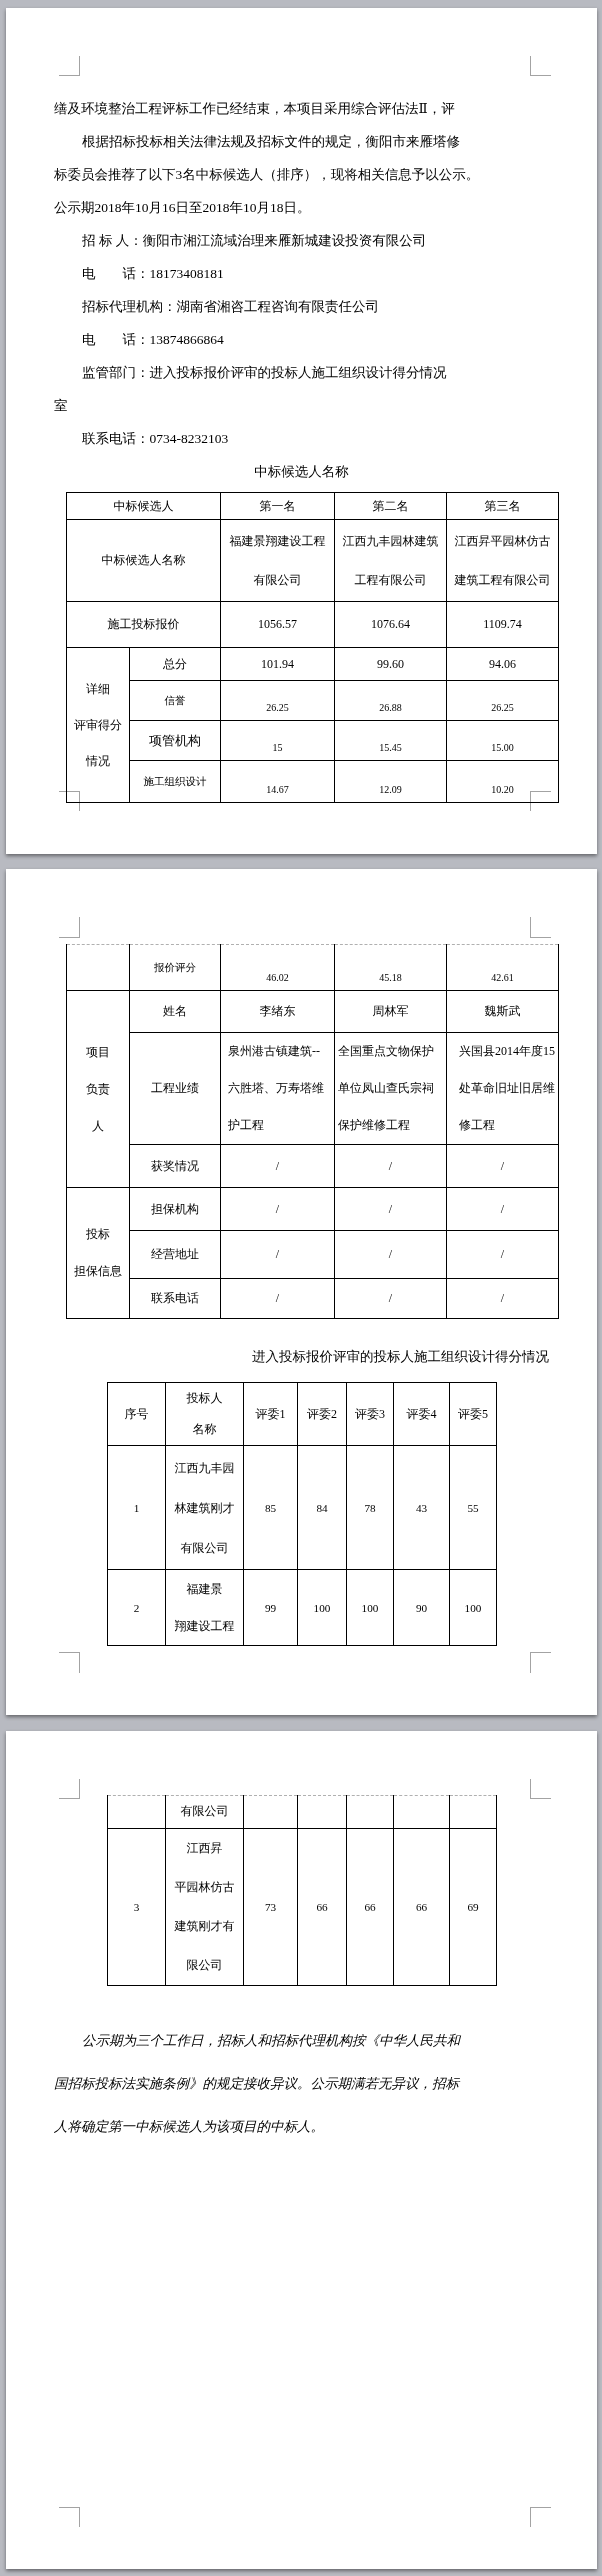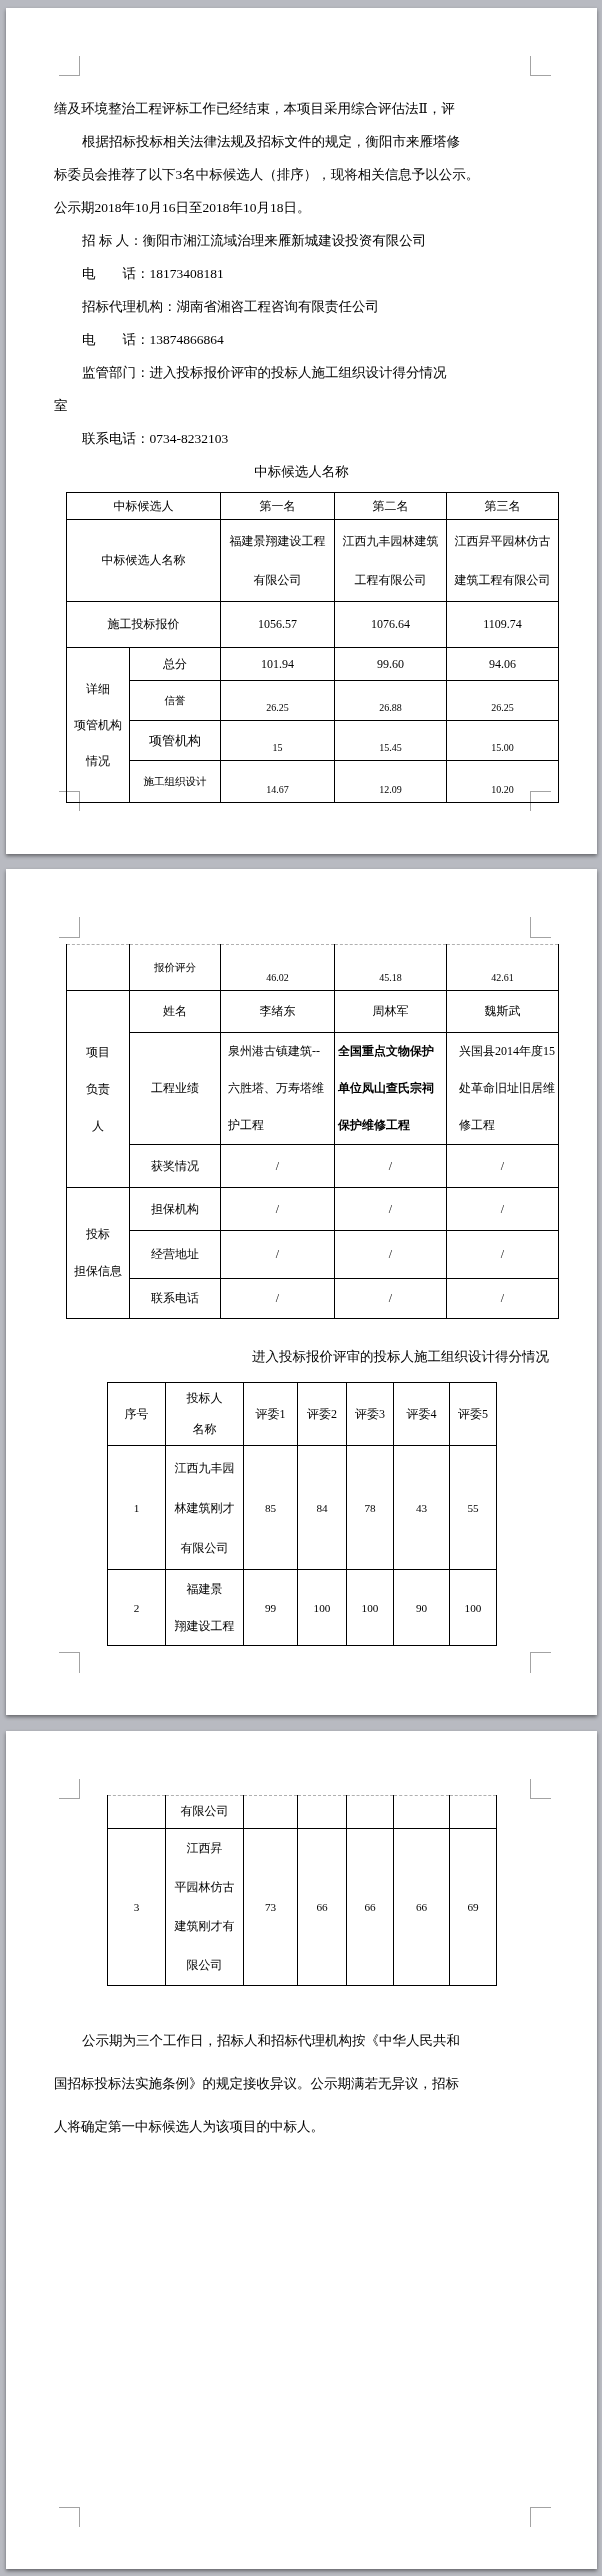--- a/index.html
+++ b/index.html
@@ -18,21 +18,21 @@
     box-shadow:0 1.5px 3.7px rgba(0,0,0,0.45);
     overflow:hidden;
   }
   .page:last-child{margin-bottom:0;}
   #p1,#p2{height:846px;}
   #p3{height:838px;}
   .content{padding:0 48px;position:relative;}
   .line{font-size:13.5px;line-height:33px;height:33px;white-space:nowrap;overflow:hidden;}
   .indent{padding-left:28px;}
   .center{text-align:center;}
-  .closing .line{line-height:43px;height:43px;}
+  .closing .line{line-height:43px;height:43px;font-style:italic;}
 
   
   .cm{position:absolute;width:19.5px;height:19.5px;border:0 solid #a3a3a3;}
   .cm.tl{left:53px;top:48px;border-right-width:0.7px;border-bottom-width:0.7px;}
   .cm.tr{left:524px;top:48px;border-left-width:0.7px;border-bottom-width:0.7px;}
   .cm.bl{left:53px;top:783px;border-right-width:0.7px;border-top-width:0.7px;}
   .cm.br{left:524px;top:783px;border-left-width:0.7px;border-top-width:0.7px;}
   #p3 .cm.bl{top:776px;}
   #p3 .cm.br{top:776px;}
 
@@ -112,21 +112,21 @@
 建筑工程有限公司</td>
         </tr>
         <tr style="height:46px">
           <td colspan="2">施工投标报价</td>
           <td class="num">1056.57</td>
           <td class="num">1076.64</td>
           <td class="num">1109.74</td>
         </tr>
         <tr style="height:33px">
           <td rowspan="4" class="ml lh48">详细
-项管机构
+评审得分
 情况</td>
           <td>总分</td>
           <td class="num">101.94</td>
           <td class="num">99.60</td>
           <td class="num">94.06</td>
         </tr>
         <tr style="height:40px">
           <td style="font-size:10.5px">信誉</td>
           <td class="num-sm vb">26.25</td>
           <td class="num-sm vb">26.88</td>
@@ -178,21 +178,21 @@
           <td>姓名</td>
           <td>李绪东</td>
           <td>周林军</td>
           <td>魏斯武</td>
         </tr>
         <tr style="height:112px">
           <td>工程业绩</td>
           <td class="ml lh50" style="text-align:left;padding-left:7px;">泉州港古镇建筑--
 六胜塔、万寿塔维
 护工程</td>
-          <td class="ml lh50" style="text-align:left;padding-left:3px;font-weight:bold;">全国重点文物保护
+          <td class="ml lh50" style="text-align:left;padding-left:3px;">全国重点文物保护
 单位凤山查氏宗祠
 保护维修工程</td>
           <td class="ml lh50" style="text-align:left;padding-left:12px;">兴国县2014年度15
 处革命旧址旧居维
 修工程</td>
         </tr>
         <tr style="height:43px">
           <td>获奖情况</td>
           <td>/</td>
           <td>/</td>

